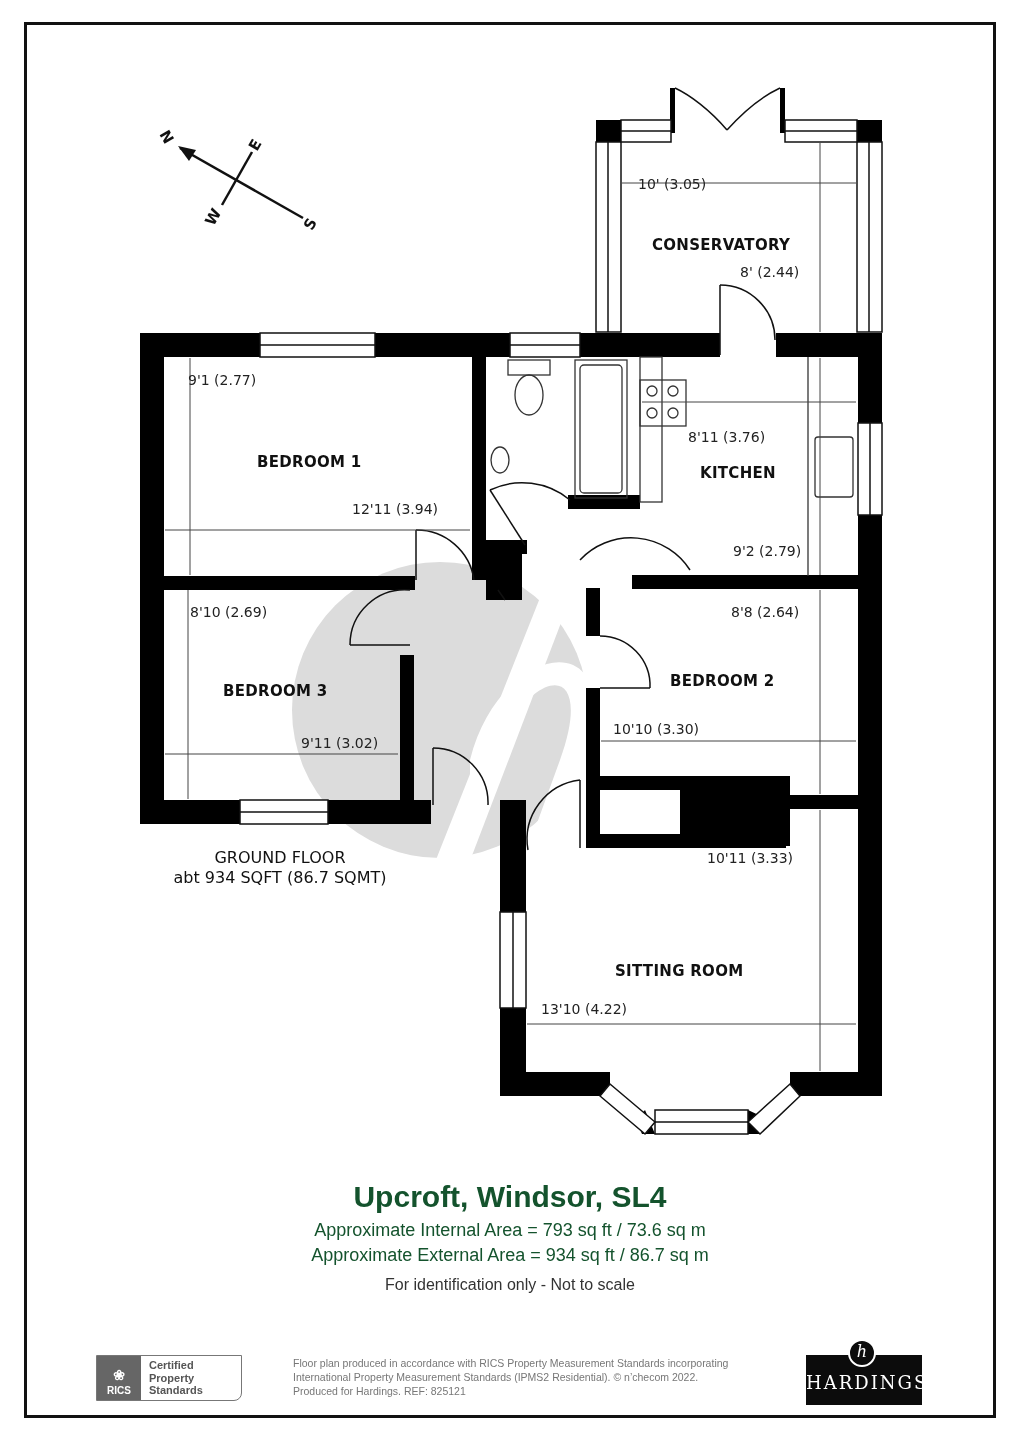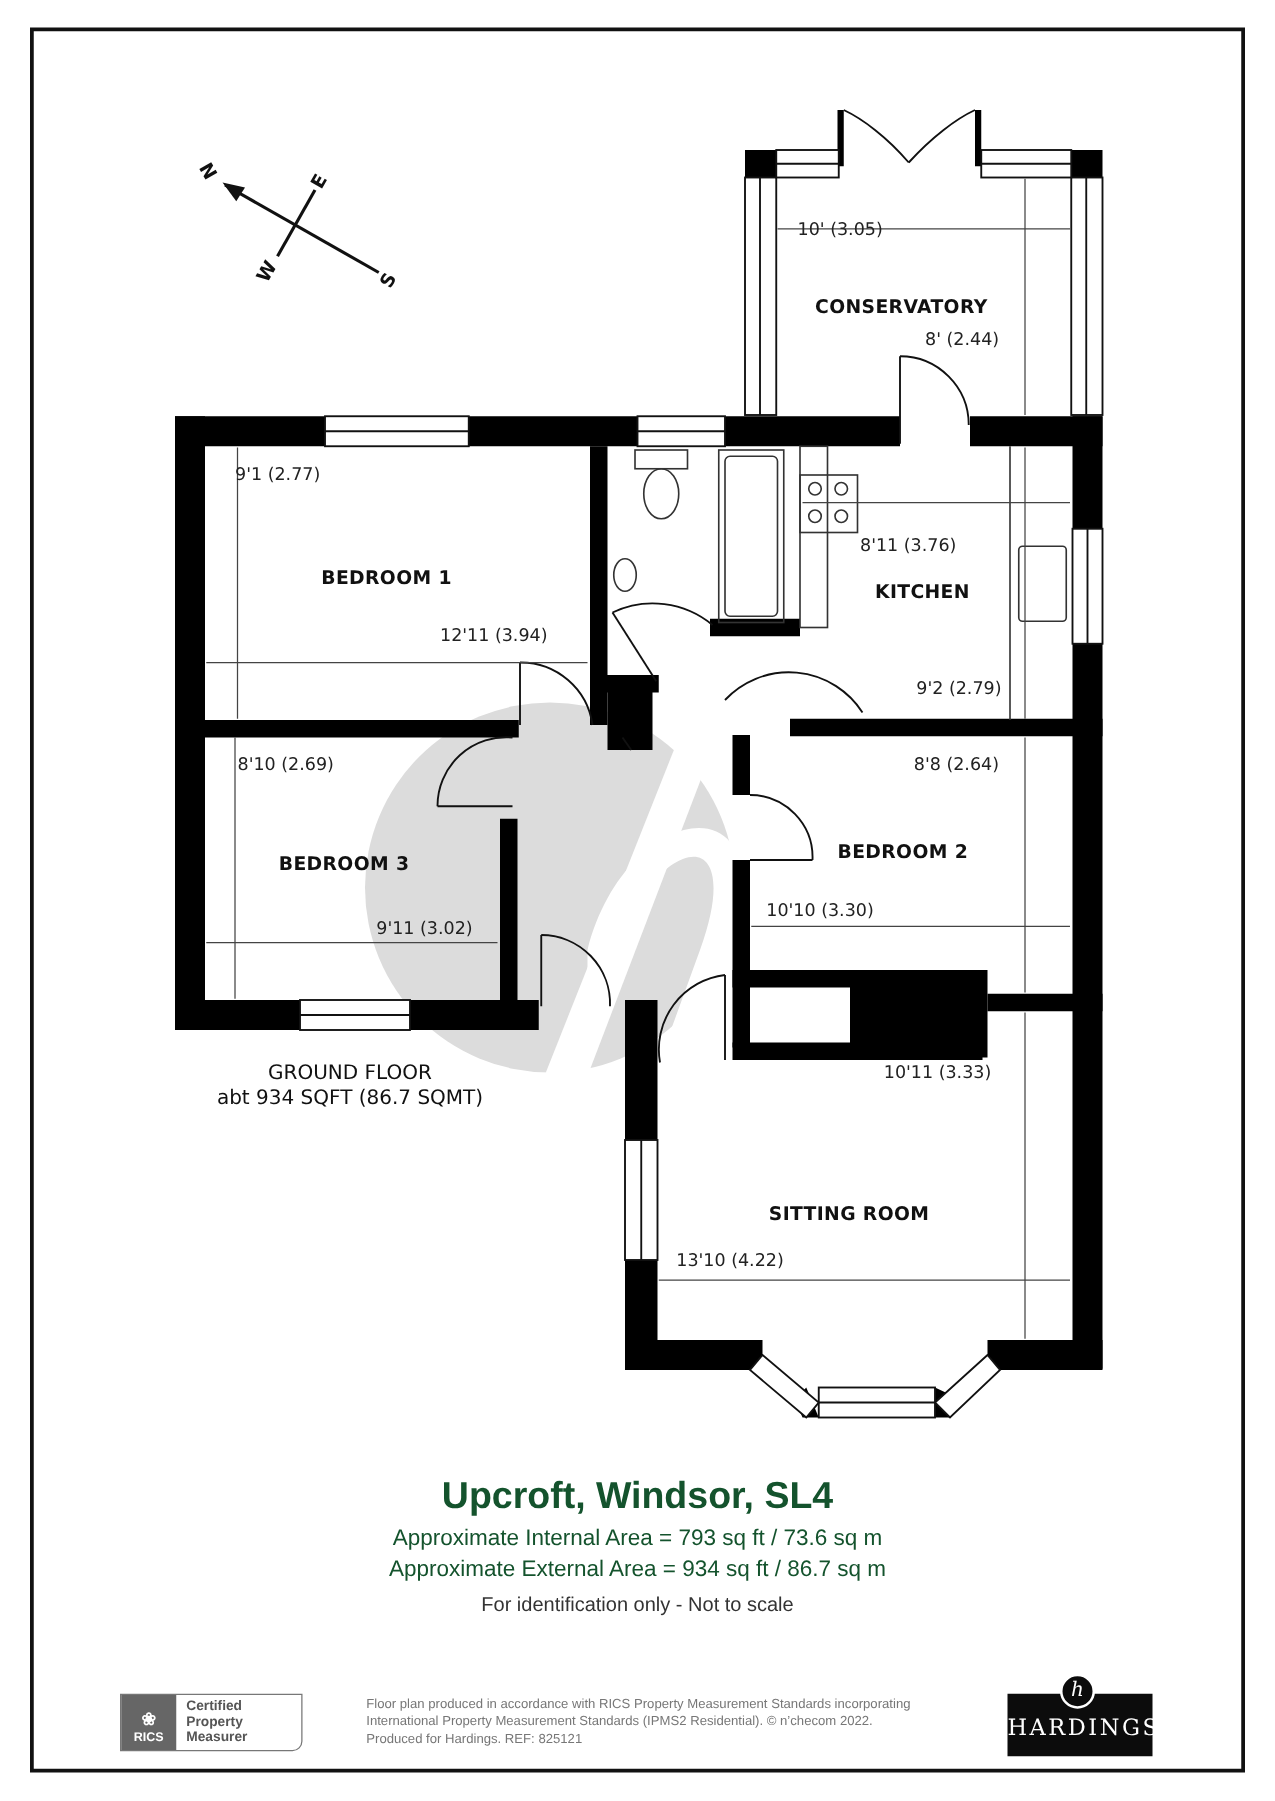--- a/index.html
+++ b/index.html
@@ -209,21 +209,21 @@
 <div class="title t4">For identification only - Not to scale</div>
 
 <div class="rics">
   <div class="rics-left">
     <span class="rics-emb">❀</span>
     <span>RICS</span>
   </div>
   <div class="rics-right">
     <div>Certified</div>
     <div>Property</div>
-    <div>Measurer</div>
+    <div>Standards</div>
   </div>
 </div>
 
 <div class="notes">
   <div>Floor plan produced in accordance with RICS Property Measurement Standards incorporating</div>
   <div>International Property Measurement Standards (IPMS2 Residential).   © n’checom 2022.</div>
   <div>Produced for Hardings.    REF:  825121</div>
 </div>
 
 <div class="logo">

